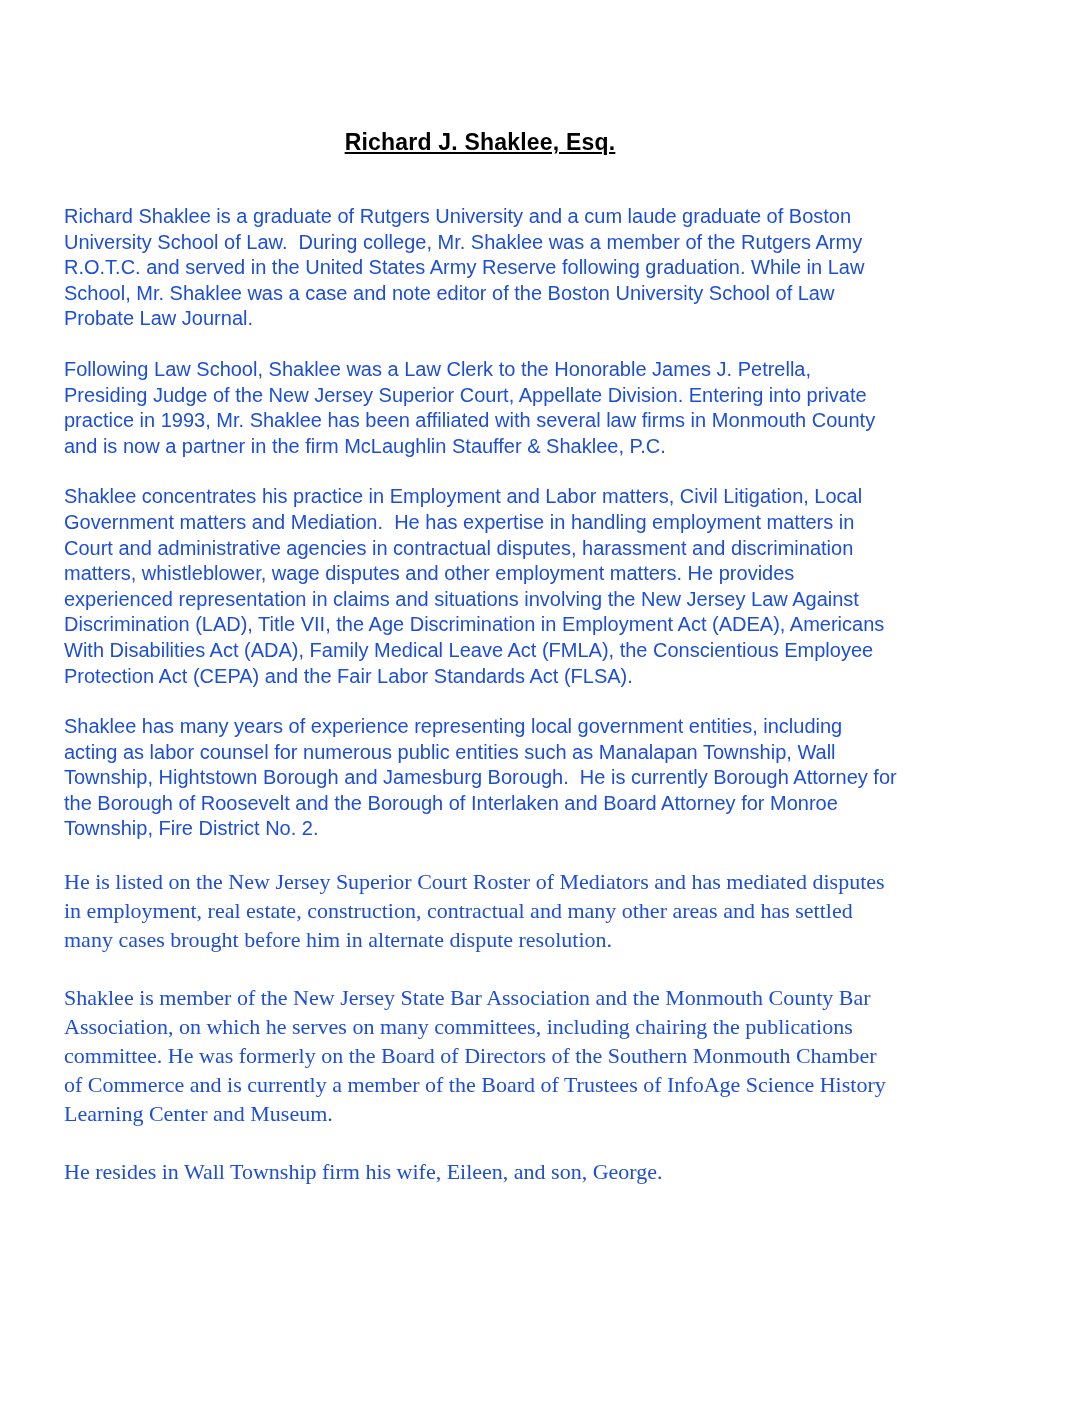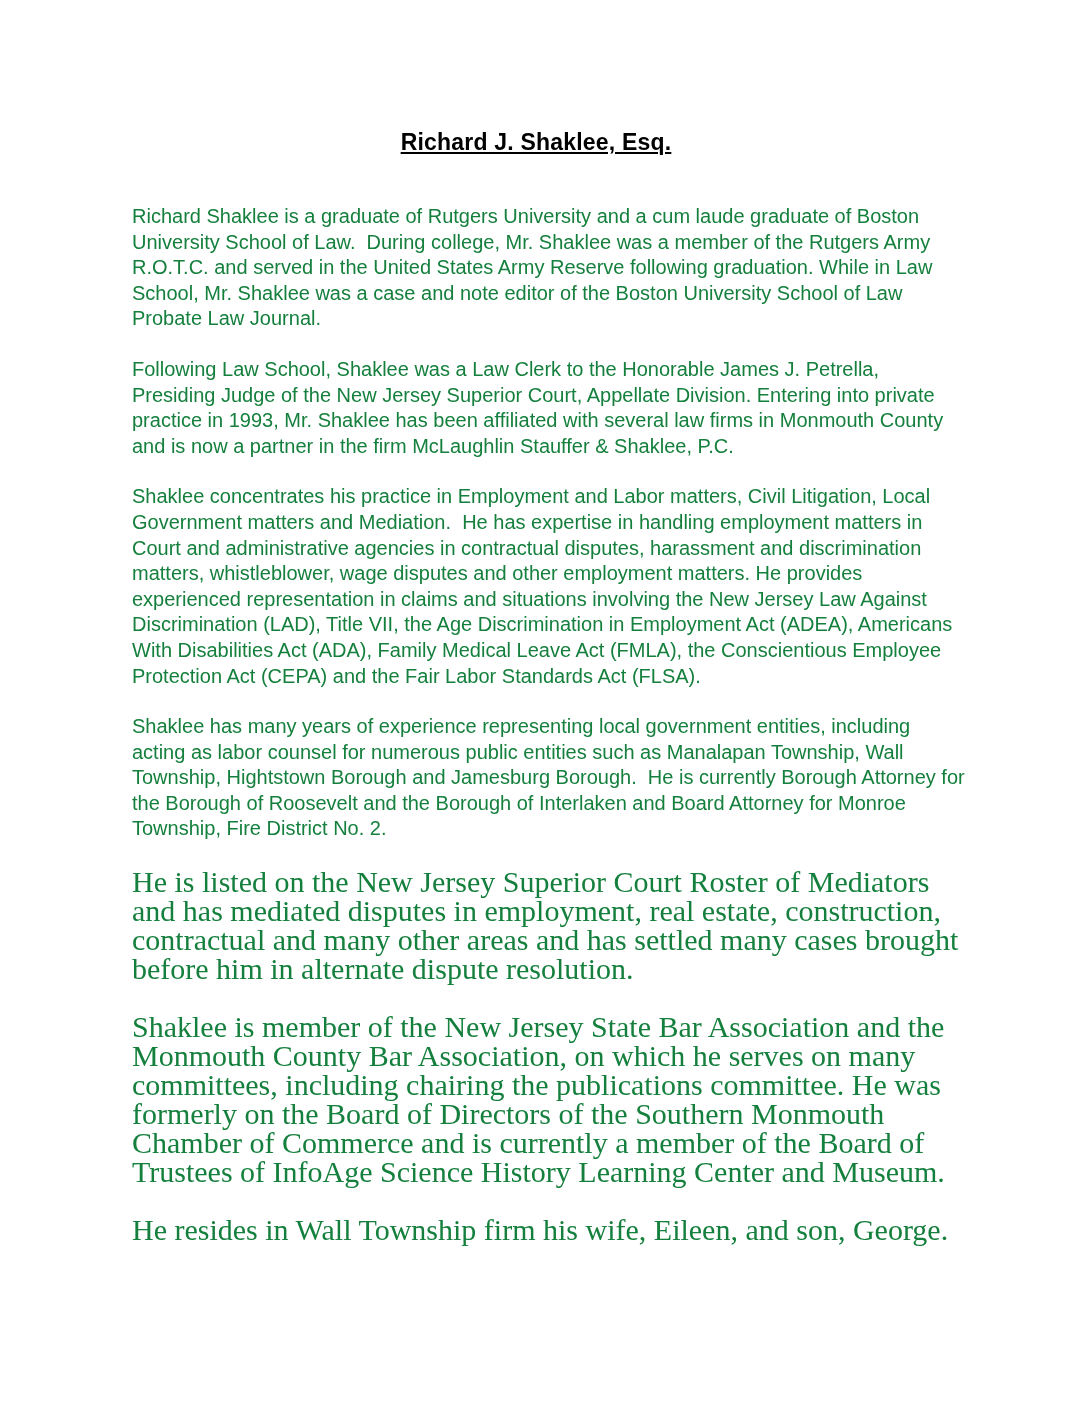--- a/index.html
+++ b/index.html
@@ -8,44 +8,44 @@
     background: #ffffff;
   }
   .page {
     position: relative;
     width: 1088px;
     height: 1408px;
     background: #ffffff;
     color: #000000;
     overflow: hidden;
     box-sizing: border-box;
-    padding: 129px 128px 0 120px;
+    padding: 129px 128px 0 64px;
   }
   .doc-title {
     font-family: "Liberation Sans", sans-serif;
     font-size: 23px;
     font-weight: bold;
     text-decoration: underline;
     text-align: center;
     width: 832px;
     margin: 0 0 48px 0;
     letter-spacing: 0.2px;
   }
   .para {
     font-family: "Liberation Sans", sans-serif;
     font-size: 20px;
     line-height: 25.6px;
     width: 833px;
-    margin: 0 0 25px 12px;
+    margin: 0 0 25px 0;
     white-space: pre-wrap;
-    color: #15803d;
+    color: #1d4ed8;
   }
   .para.serif {
     font-family: "Liberation Serif", serif;
-    font-size: 30px;
+    font-size: 22px;
     line-height: 29px;
     margin-bottom: 29px;
   }
 </style>
 </head>
 <body>
 
 <div class="page">
   <h1 class="doc-title">Richard J. Shaklee, Esq.</h1>
 

